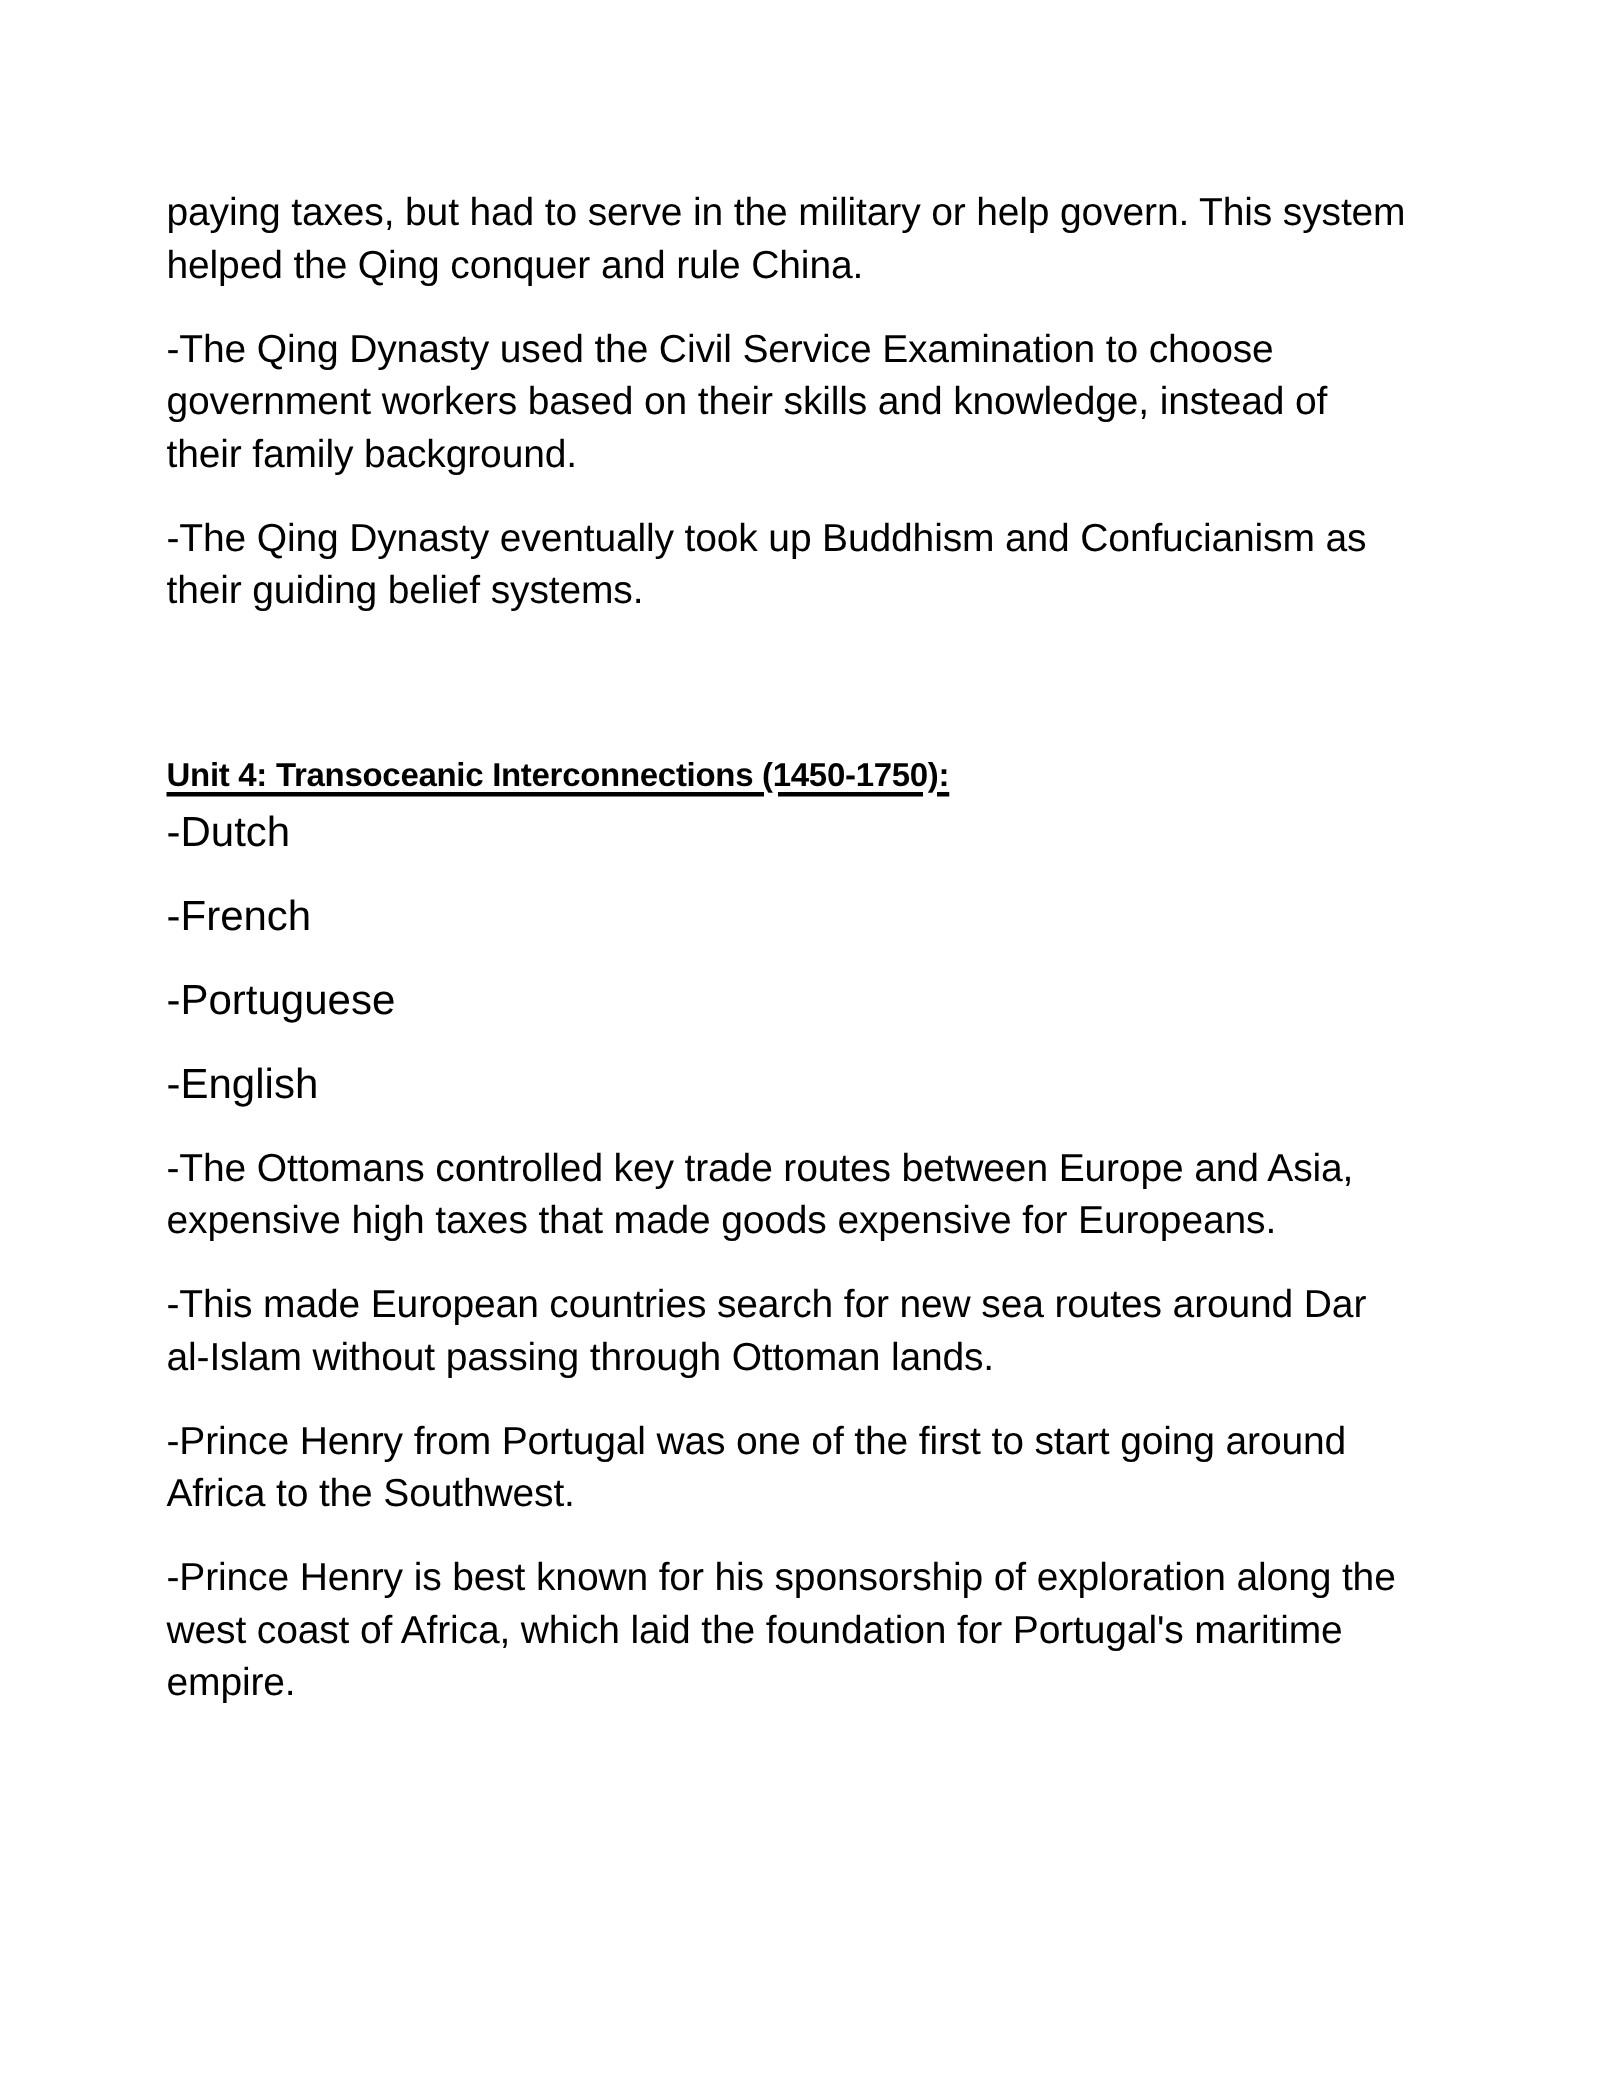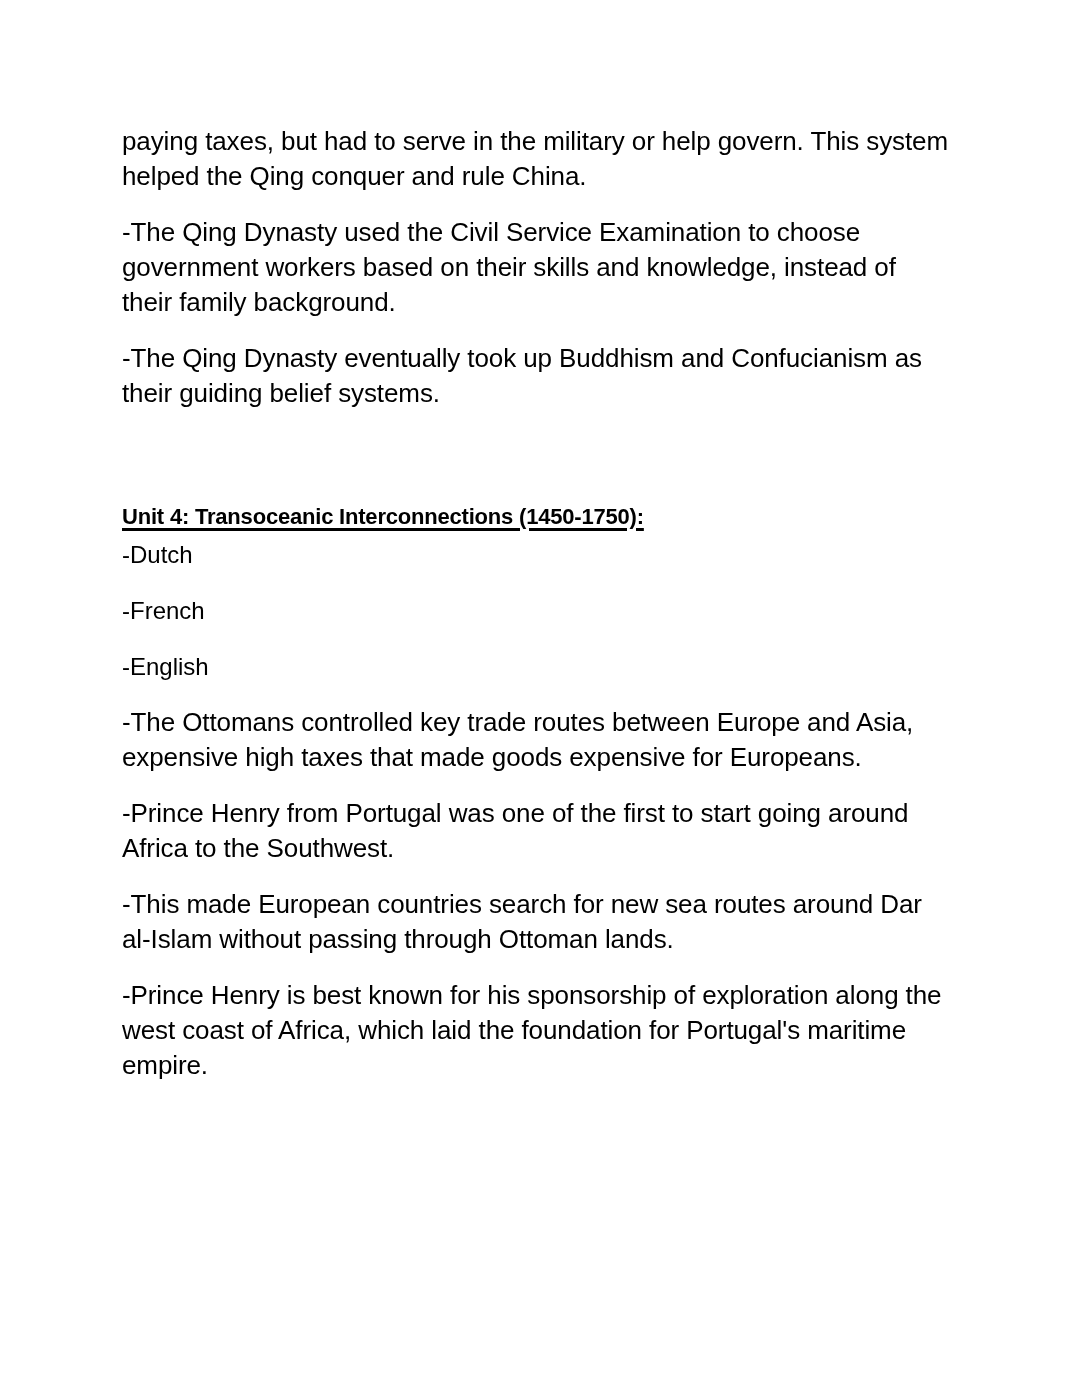--- a/index.html
+++ b/index.html
@@ -10,21 +10,21 @@
     body {
       width: 1080px;
       height: 1397px;
       position: relative;
       overflow: hidden;
       font-family: "Liberation Sans", sans-serif;
       color: #000000;
     }
     .page {
       position: absolute;
-      left: 122px;
+      left: 111px;
       top: 124px;
       width: 830px;
     }
     .para {
       font-size: 26px;
       line-height: 35px;
       margin: 0 0 21px 0;
       letter-spacing: -0.1px;
     }
     .para.first {
@@ -43,41 +43,42 @@
     .sub-heading {
       font-size: 25px;
       line-height: 35px;
       font-weight: bold;
       text-decoration: underline;
       text-decoration-thickness: 2px;
       text-underline-offset: 3px;
       margin: 20px 0 21px 0;
     }
     .list-item {
-      font-size: 24px;
+      font-size: 28px;
       line-height: 35px;
       margin: 0 0 21px 0;
     }
   </style>
 </head>
 <body>
 
 <div class="page">
 
   <p class="para first">paying taxes, but had to serve in the military or help govern. This system helped the Qing conquer and rule China.</p>
   <p class="para">-The Qing Dynasty used the Civil Service Examination to choose government workers based on their skills and knowledge, instead of their family background.</p>
   <p class="para">-The Qing Dynasty eventually took up Buddhism and Confucianism as their guiding belief systems.</p>
 
   <h1 class="unit-heading">Unit 4: Transoceanic Interconnections (1450-1750):</h1>
 
 
   <div>
     <p class="list-item">-Dutch</p>
     <p class="list-item">-French</p>
+    <p class="list-item">-Portuguese</p>
     <p class="list-item">-English</p>
   </div>
 
   <p class="para">-The Ottomans controlled key trade routes between Europe and Asia, expensive high taxes that made goods expensive for Europeans.</p>
+  <p class="para">-This made European countries search for new sea routes around Dar al-Islam without passing through Ottoman lands.</p>
   <p class="para">-Prince Henry from Portugal was one of the first to start going around Africa to the Southwest.</p>
-  <p class="para">-This made European countries search for new sea routes around Dar al-Islam without passing through Ottoman lands.</p>
   <p class="para">-Prince Henry is best known for his sponsorship of exploration along the west coast of Africa, which laid the foundation for Portugal's maritime empire.</p>
 
 </div>
 
 </body></html>

